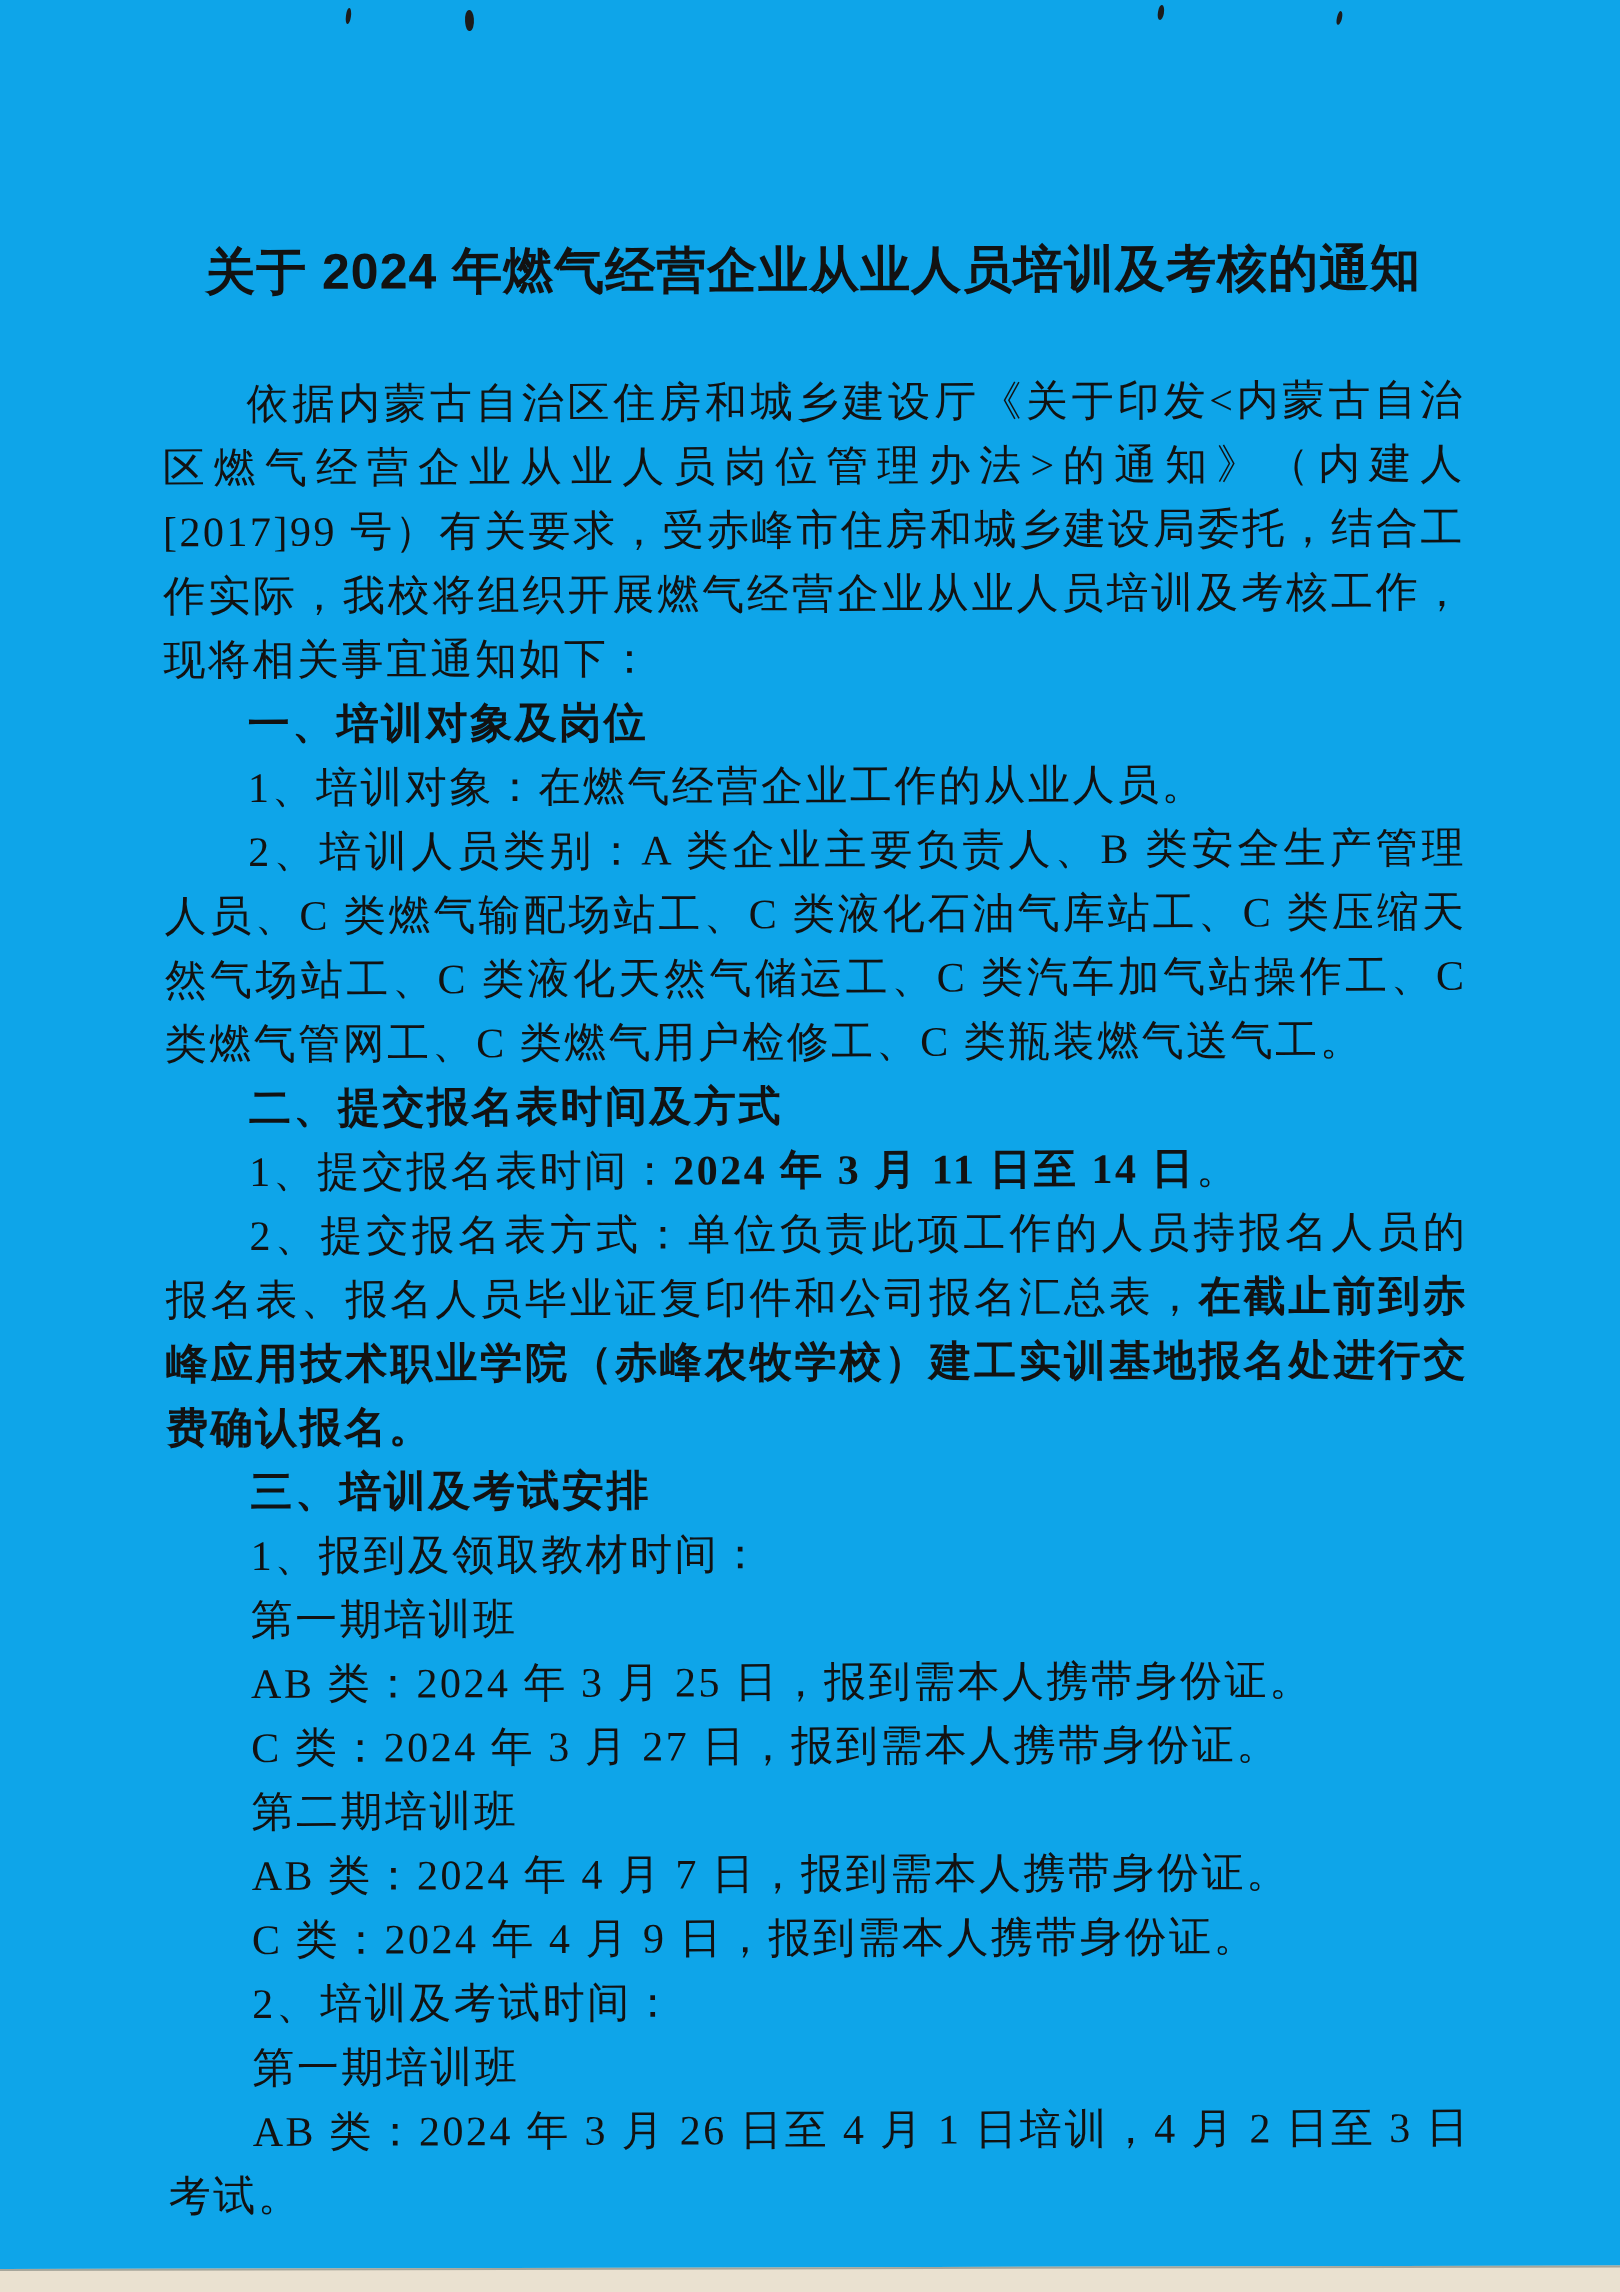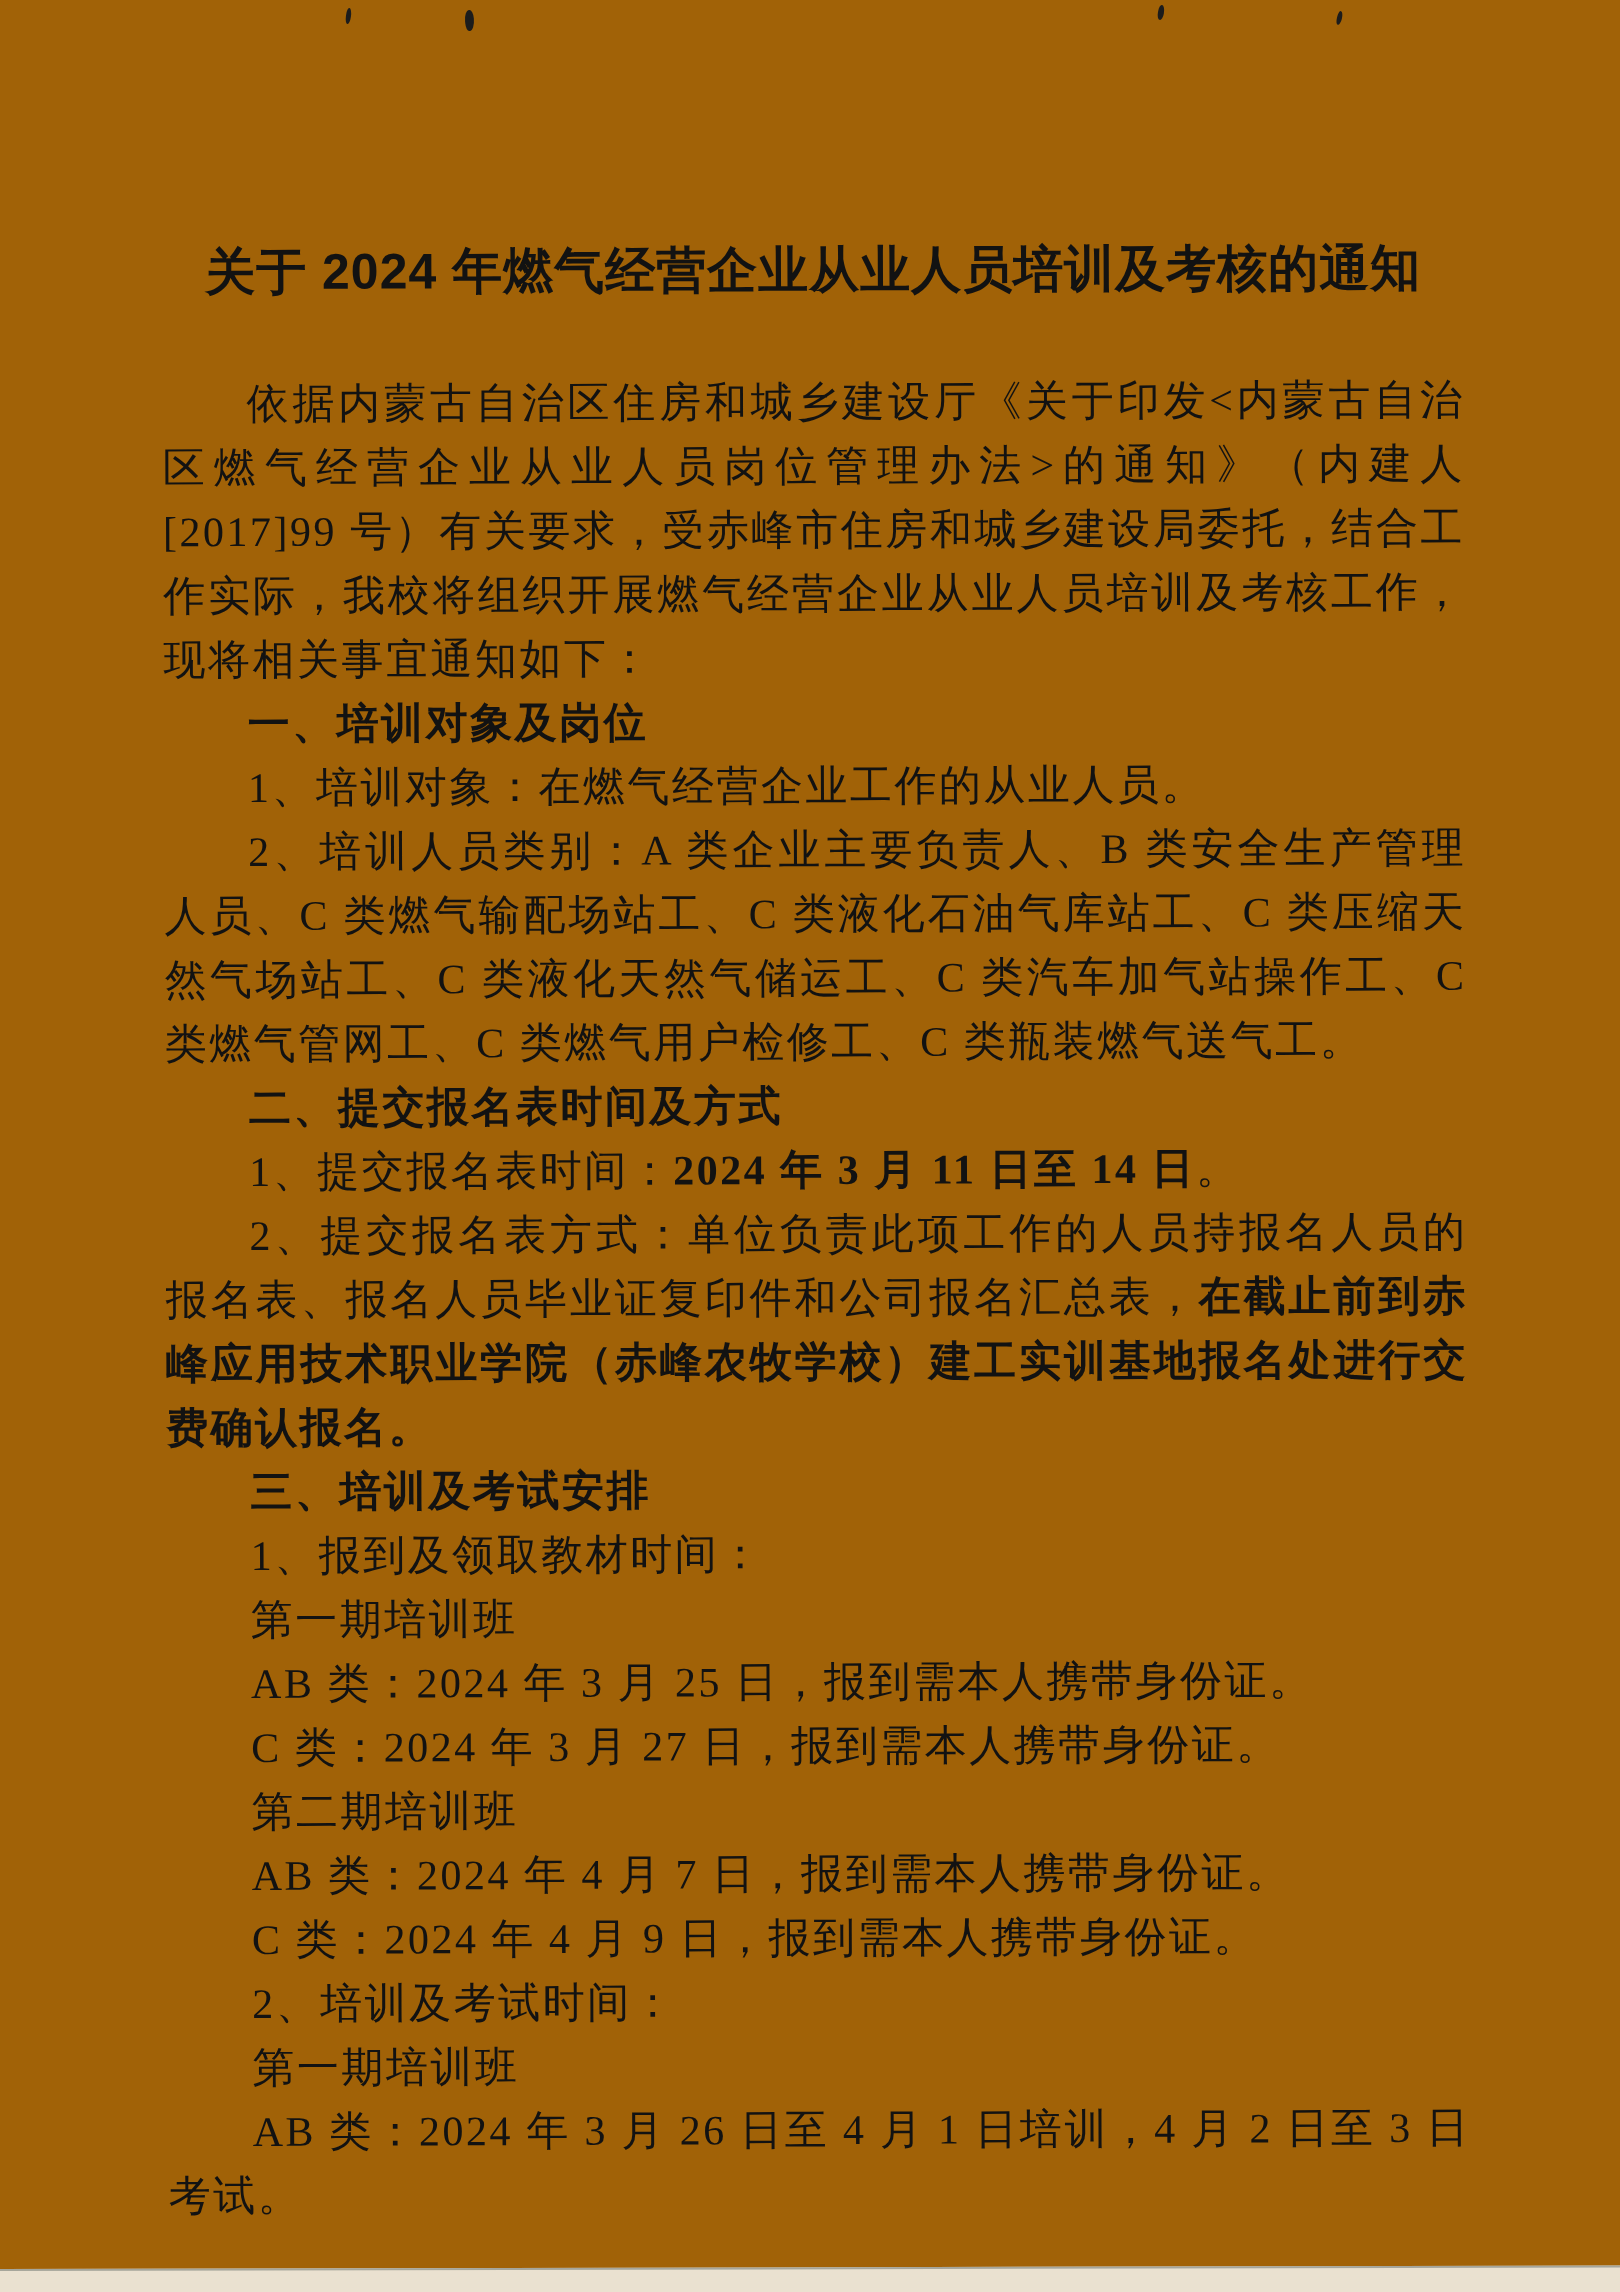--- a/index.html
+++ b/index.html
@@ -5,21 +5,21 @@
   html,body{margin:0;padding:0;}
   body{
     width:1620px;height:2293px;
     background:#f4f2ee;
     font-family:"Liberation Serif","DejaVu Serif",serif;
     overflow:hidden;
   }
   .page{
     position:relative;
     width:1620px;height:2293px;
-    background:#a16207;
+    background:#0ea5e9;
     color:#121212;
     overflow:hidden;
   }
   .content{
     position:absolute;
     left:162px;top:240px;
     width:1302px;
     transform:rotate(-0.2deg);
     transform-origin:50% 0;
   }

